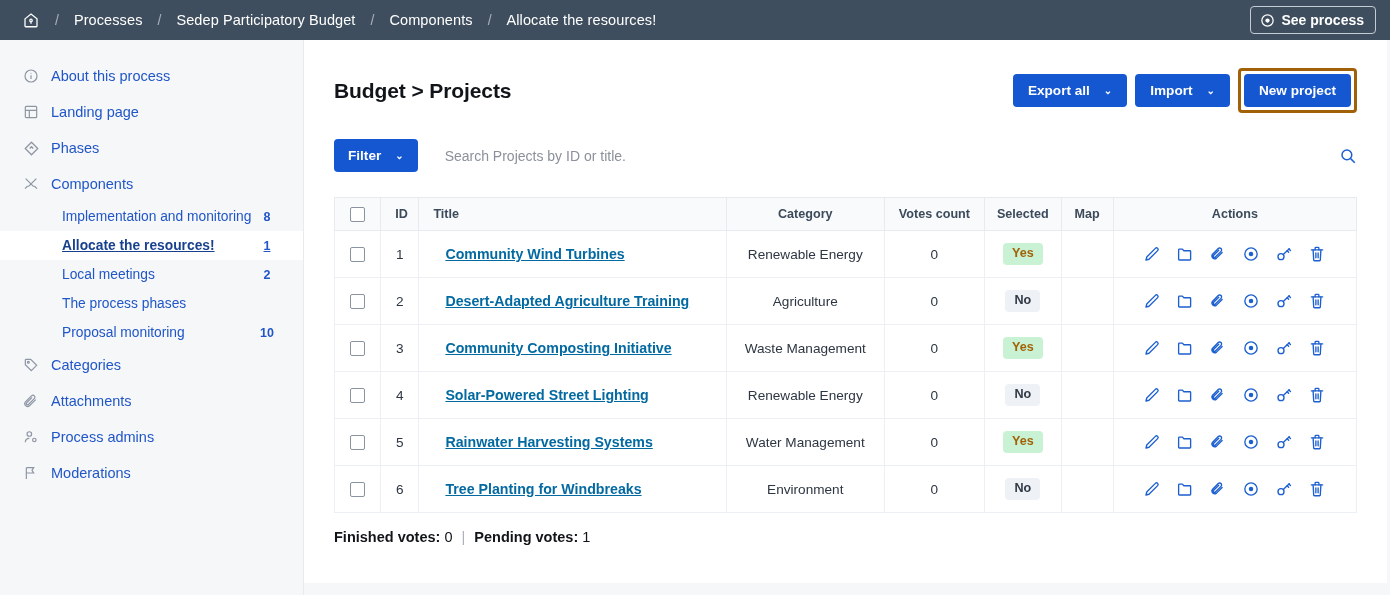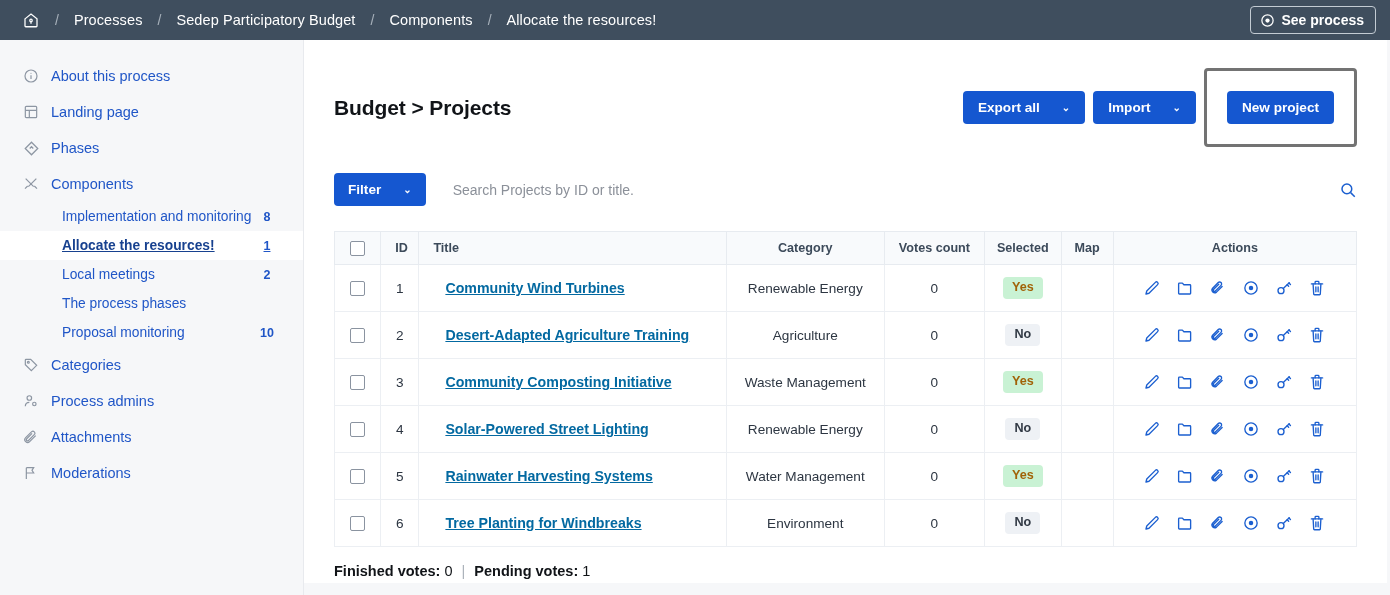--- a/index.html
+++ b/index.html
@@ -84,26 +84,26 @@
   }
   .page-title {
     font-size: 21px; font-weight: bold; color: #111418;
     flex: 1 1 auto; letter-spacing: -.1px;
   }
   .btn {
     background: #1557d0; color: #fff;
     border: none; border-radius: 4px;
     font-size: 13.6px; font-weight: bold;
     padding: 9px 15px; cursor: pointer;
-    display: flex; align-items: center; gap: 22px;
+    display: flex; align-items: center; gap: 14px;
     font-family: "Liberation Sans", sans-serif;
     white-space: nowrap;
   }
   .btn + .btn-wrap, .btn + .btn { margin-left: 8px; }
-  .btn-wrap { margin-left: 12px; padding: 20px; border: 3px solid #737373; border-radius: 4px; }
+  .btn-wrap { margin-left: 12px; padding: 3px; border: 3px solid #a16207; border-radius: 4px; }
   .caret { font-size: 10px; line-height: 1; }
 
   .toolbar {
     display: flex; align-items: center;
     margin-top: 22px; border-bottom: 0;
   }
   .filter-btn { padding: 9px 14px; }
   .search-wrap {
     flex: 1 1 auto; display: flex; align-items: center;
     margin-left: 27px; position: relative;
@@ -256,34 +256,34 @@
         <svg width="16" height="16" viewBox="0 0 24 24" fill="none" stroke="#8d96a3" stroke-width="1.8">
           <path d="M3.5 11.5V4.5a1 1 0 0 1 1-1h7l9 9-8 8z"></path>
             <circle cx="8" cy="8" r="1.4"></circle>
         </svg>
       </span>
       <span class="lbl">Categories</span>
     </a>
     <a class="nav-item">
       <span class="ico">
         <svg width="16" height="16" viewBox="0 0 24 24" fill="none" stroke="#8d96a3" stroke-width="1.8">
+          <path d="M19 10 10 19a4.2 4.2 0 0 1-6-6l9-9a3 3 0 0 1 4.2 4.2l-9 9a1.8 1.8 0 0 1-2.6-2.6l8-8"></path>
+        </svg>
+      </span>
+      <span class="lbl">Attachments</span>
+    </a>
+    <a class="nav-item">
+      <span class="ico">
+        <svg width="16" height="16" viewBox="0 0 24 24" fill="none" stroke="#8d96a3" stroke-width="1.8">
           <circle cx="9.5" cy="7.5" r="3.4"></circle>
             <path d="M3.5 20c0-3.6 2.7-6 6-6"></path>
             <circle cx="17" cy="16.5" r="2.6"></circle>
         </svg>
       </span>
       <span class="lbl">Process admins</span>
-    </a>
-    <a class="nav-item">
-      <span class="ico">
-        <svg width="16" height="16" viewBox="0 0 24 24" fill="none" stroke="#8d96a3" stroke-width="1.8">
-          <path d="M19 10 10 19a4.2 4.2 0 0 1-6-6l9-9a3 3 0 0 1 4.2 4.2l-9 9a1.8 1.8 0 0 1-2.6-2.6l8-8"></path>
-        </svg>
-      </span>
-      <span class="lbl">Attachments</span>
     </a>
     <a class="nav-item">
       <span class="ico">
         <svg width="16" height="16" viewBox="0 0 24 24" fill="none" stroke="#8d96a3" stroke-width="1.8">
           <path d="M5 21V4M5 4h11l-2.5 4L16 12H5"></path>
         </svg>
       </span>
       <span class="lbl">Moderations</span>
     </a>
   </nav>

